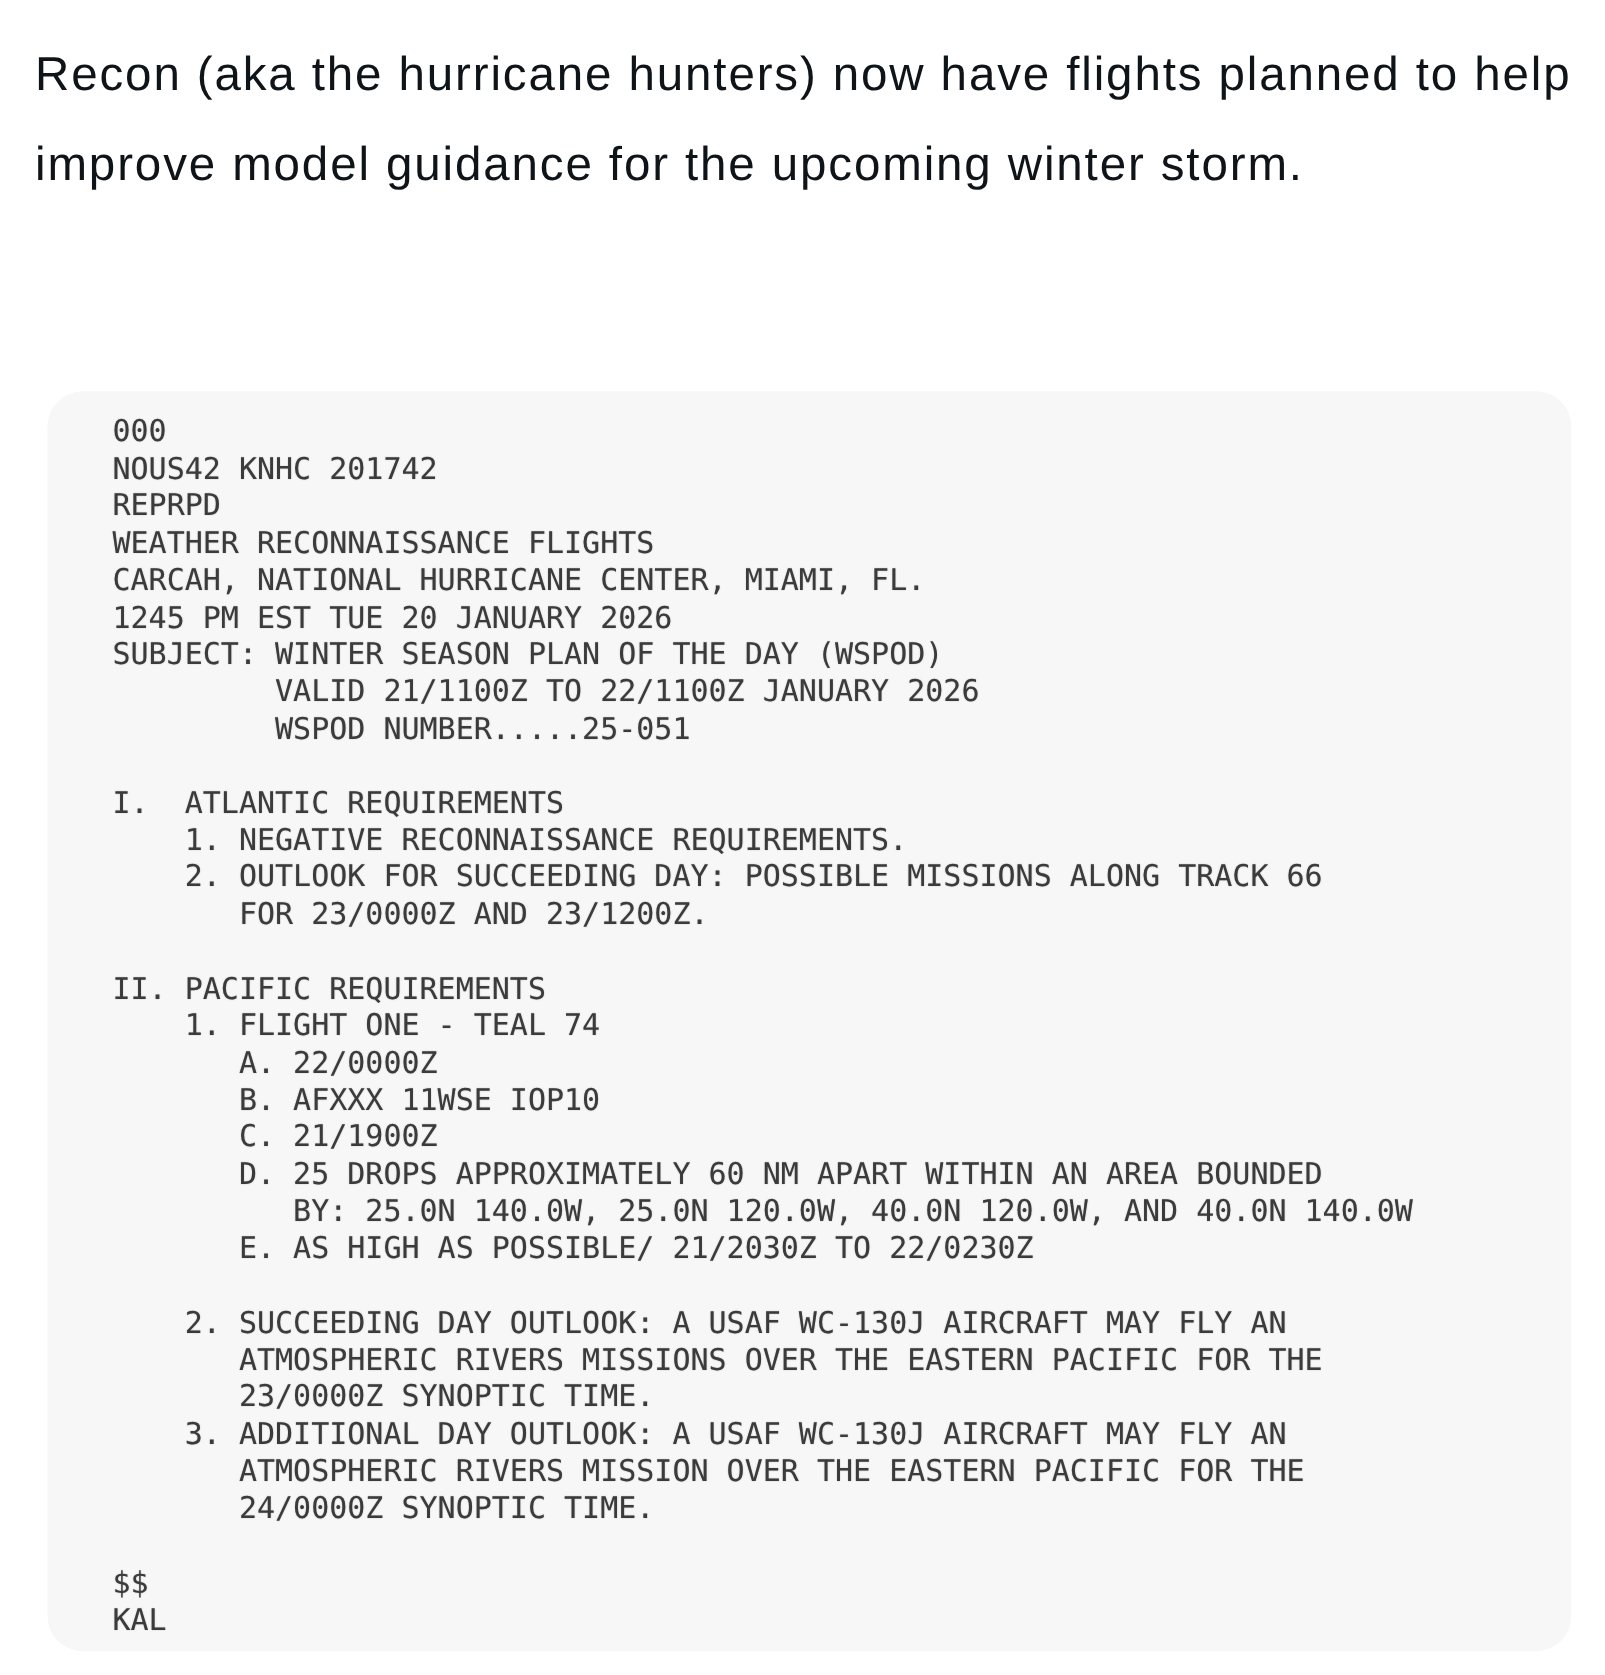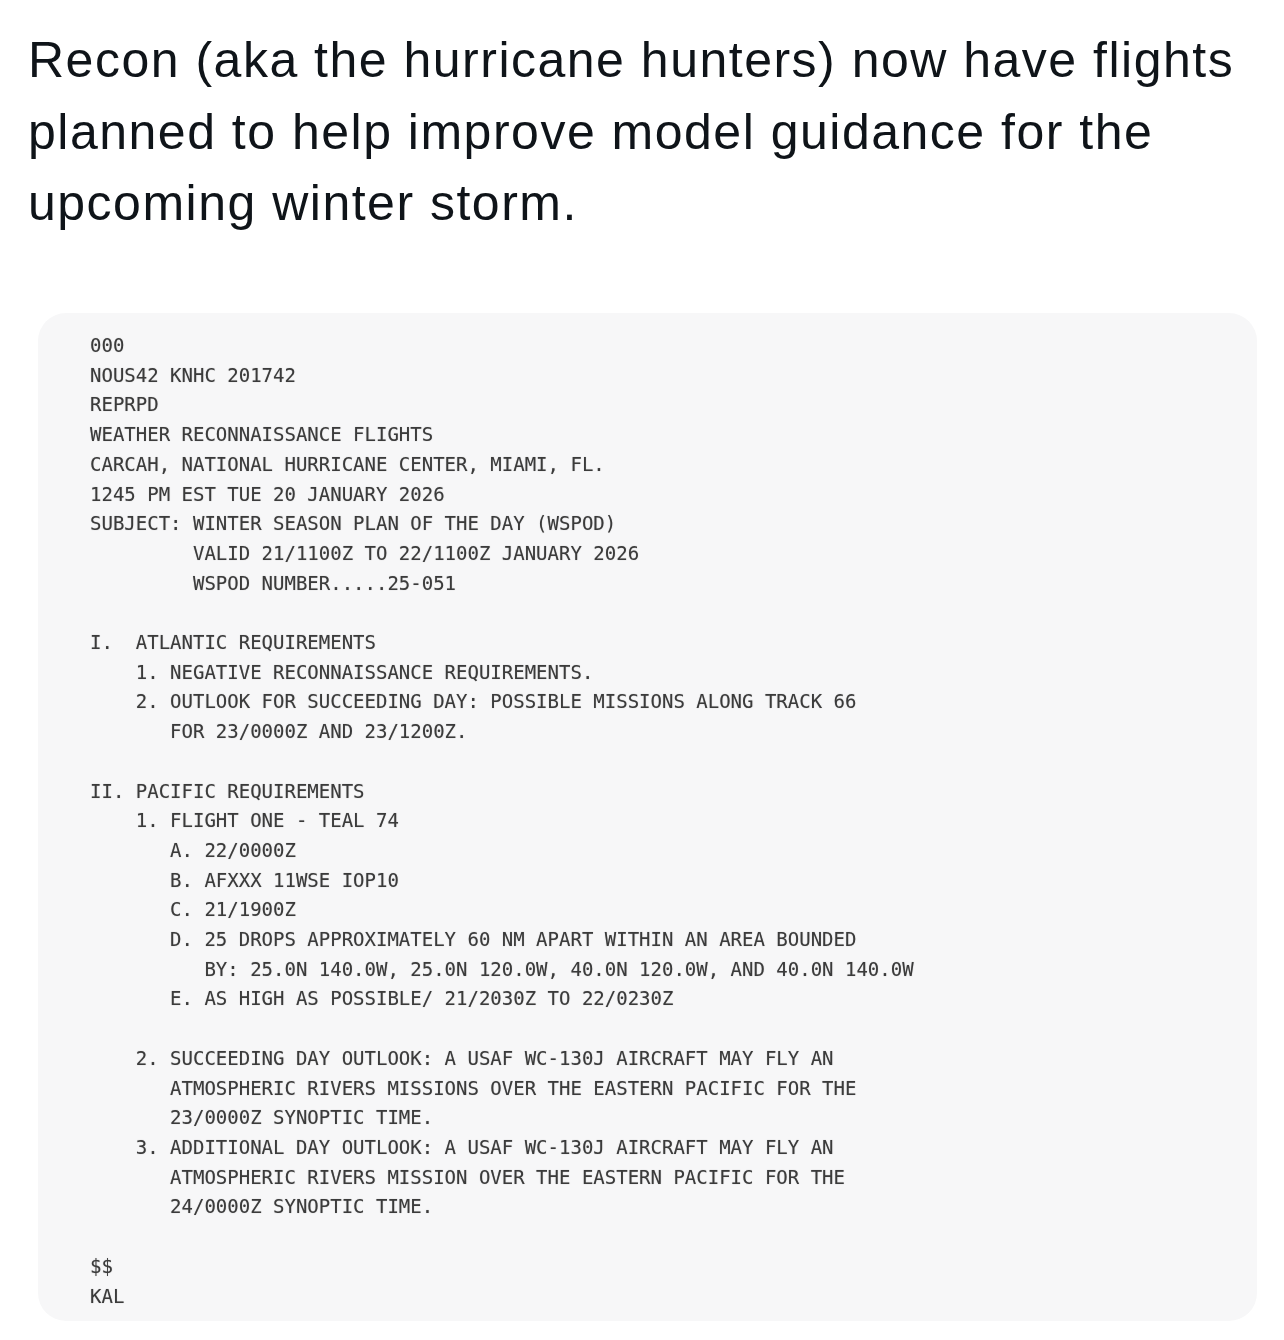--- a/index.html
+++ b/index.html
@@ -12,41 +12,41 @@
     width: 1284px;
     height: 1340px;
     overflow: hidden;
     font-family: "Liberation Sans", sans-serif;
   }
   .post-text {
     position: absolute;
     left: 28px;
     top: 25px;
     width: 1236px;
-    font-size: 50px;
+    font-size: 38px;
     line-height: 71.5px;
     letter-spacing: 1.5px;
     color: #0f1419;
     font-weight: 400;
   }
   .bulletin-card {
     position: absolute;
     left: 38px;
     top: 313px;
     width: 1219px;
     height: 1008px;
     background: #f7f7f8;
     border-radius: 28px;
     overflow: hidden;
   }
   .bulletin-text {
     margin: 0;
     padding: 18px 0 0 52px;
     font-family: "DejaVu Sans Mono", "Liberation Mono", monospace;
-    font-size: 19px;
+    font-size: 24px;
     line-height: 29.7px;
     color: #3b3b3b;
     text-shadow: 0 0 1px rgba(70, 70, 70, 0.45);
     white-space: pre;
   }
 </style>
 </head>
 <body>
 
 <div class="post-text">Recon (aka the hurricane hunters) now have flights planned to help improve model guidance for the upcoming winter storm.</div>

